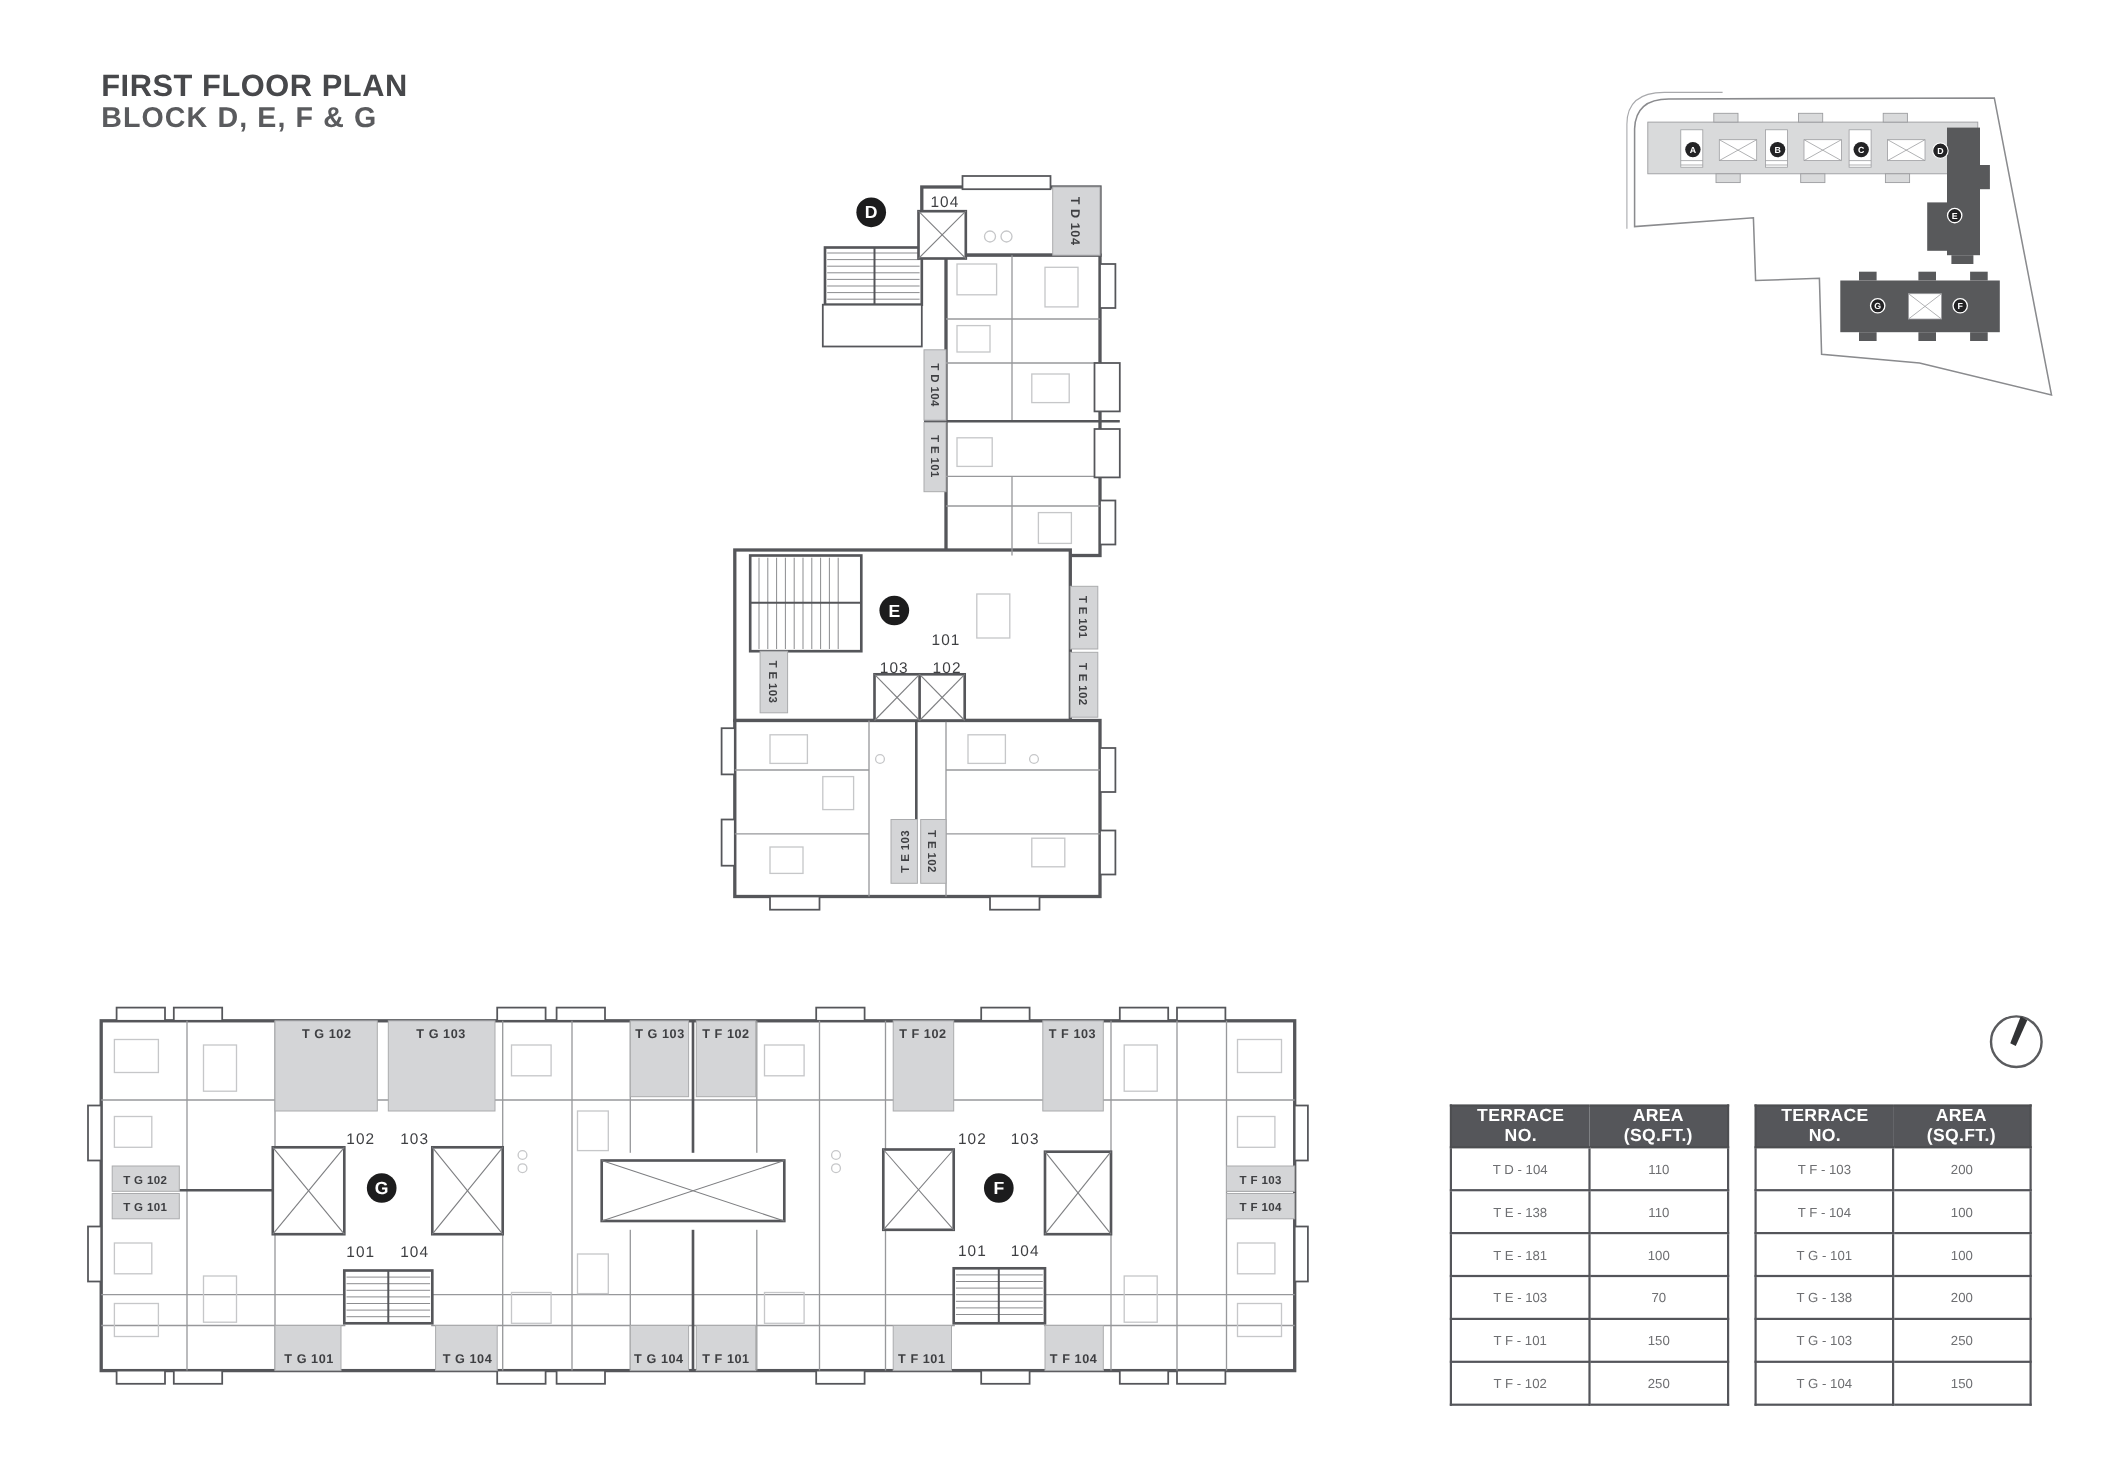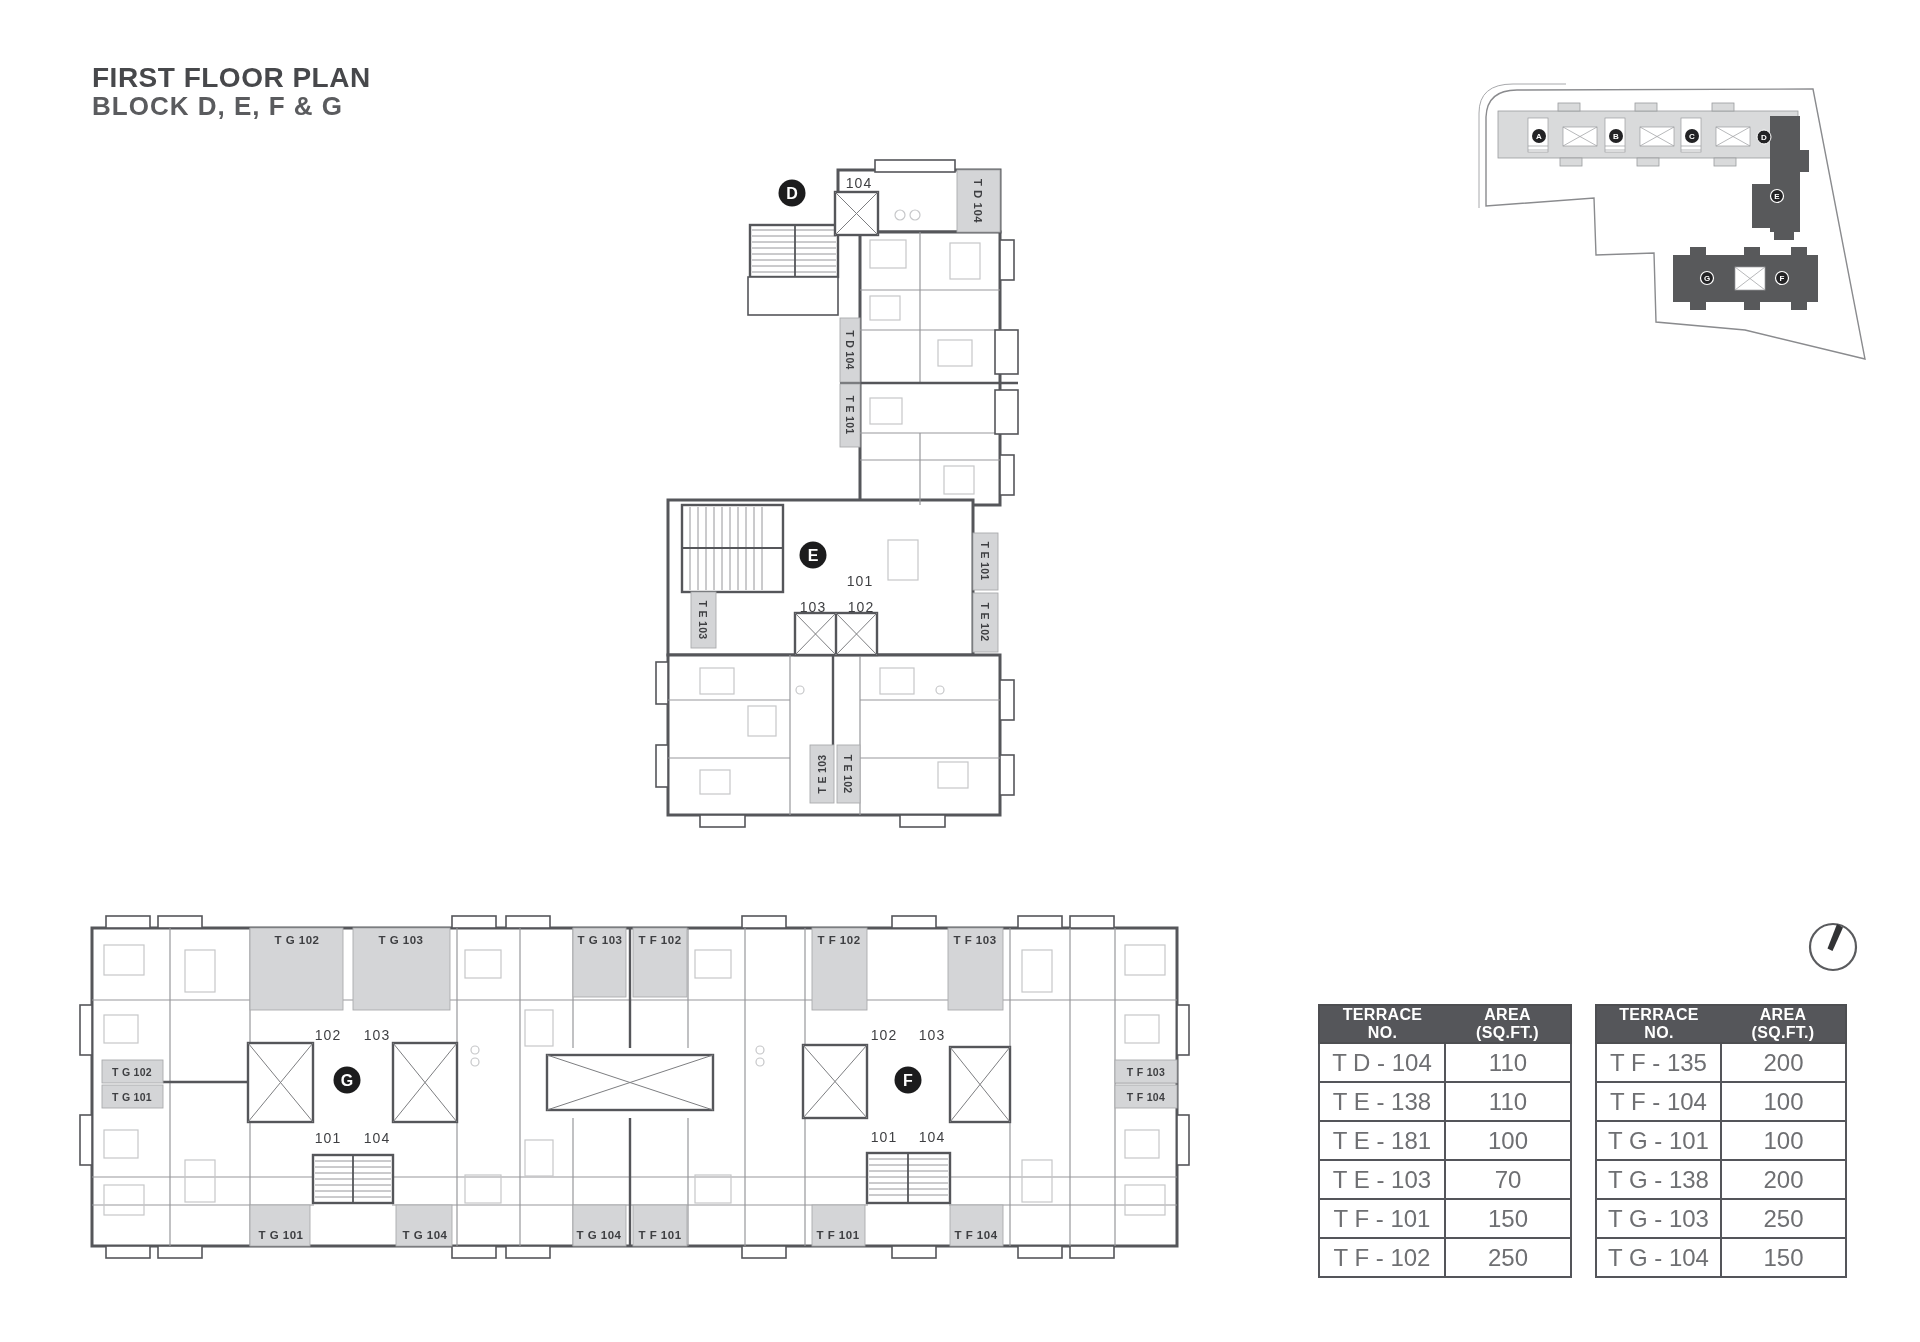--- a/index.html
+++ b/index.html
@@ -10,21 +10,21 @@
   
   .title1{font-size:28px;font-weight:bold;color:#47484b;letter-spacing:.5px;line-height:1.0;}
   .title2{font-size:26px;font-weight:bold;color:#5a5b5e;letter-spacing:1px;line-height:1.15;}
 
   
   table.area{border-collapse:collapse;background:#fff;padding-left:46px;}
   table.area th{background:#55565a;color:#ffffff;font-size:16px;font-weight:bold;
                 letter-spacing:.3px;height:36px;padding:0 6px;border:2px solid #4d4e51;border-bottom:2px solid #4d4e51;}
   table.area th + th{border-left:none;text-align:center;}
   table.area th:first-child{border-right:none;}
-  table.area td{border:2px solid #54555a;color:#6e6f72;font-size:24px;text-align:center;
+  table.area td{border:2px solid #54555a;color:#6e6f72;font-size:12px;text-align:center;
                 height:37px;padding:0 4px;}
   .tbl-left{width:254px;}
   .tbl-right{width:252px;}
   .tbl-left td:first-child,.tbl-right td:first-child{width:50%;}
 
   
   svg text{font-family:"Liberation Sans",sans-serif;}
   .lbl{font-size:11.5px;font-weight:bold;fill:#3e3f42;letter-spacing:.5px;}
   .lbl-sm{font-size:10.5px;font-weight:bold;fill:#3e3f42;letter-spacing:.3px;}
   .room{font-size:14px;fill:#3e3f42;letter-spacing:1px;}
@@ -491,21 +491,21 @@
 
   <table class="area abs tbl-right" style="left:1595px;top:1004px;">
     <thead>
       <tr>
         <th>TERRACE NO.</th>
         <th>AREA (SQ.FT.)</th>
       </tr>
     </thead>
     <tbody>
       <tr>
-        <td>T F - 135</td>
+        <td>T F - 103</td>
           <td>200</td>
         </tr>
       <tr>
         <td>T F - 104</td>
           <td>100</td>
         </tr>
       <tr>
         <td>T G - 101</td>
           <td>100</td>
         </tr>

